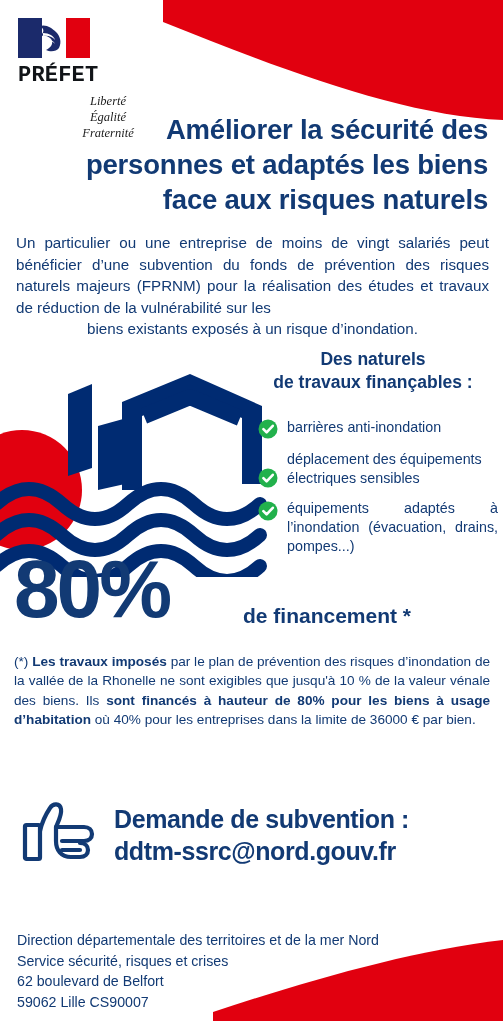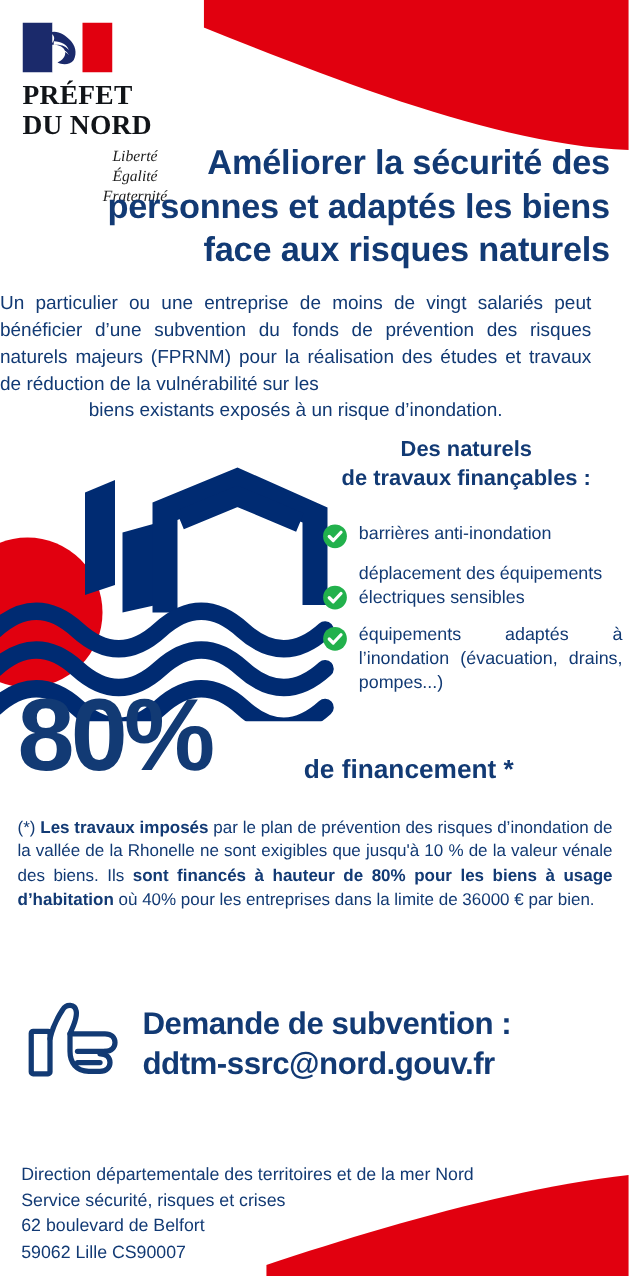--- a/index.html
+++ b/index.html
@@ -13,42 +13,42 @@
 
   
   .curve { position:absolute; pointer-events:none; }
   .curve-top { top:0; right:0; width:340px; height:120px; }
   .curve-bottom { bottom:0; right:0; width:290px; height:95px; }
 
   
   .logo-block { position:absolute; left:18px; top:18px; width:180px; }
   .flag { width:72px; height:40px; display:block; }
   .prefet {
-    font-family:Liberation Serif, serif;
+    font-family:Liberation Mono, monospace;
     font-weight:bold; color:#111418;
     font-size:22px; line-height:1.08; letter-spacing:0.2px;
     margin-top:6px;
   }
   .motto {
     font-family:"Liberation Serif", serif;
     font-style:italic; color:#1b1b1b;
     font-size:12.5px; line-height:1.28; margin-top:5px;text-align:center;
   }
 
   
   .headline {
     position:absolute; left:70px; top:112px; width:418px;
     text-align:right;
     font-size:27.5px; font-weight:bold; line-height:1.28;
     color:#123A74; letter-spacing:-0.2px;
   }
 
   
   .intro {
-    position:absolute; left:0; top:232px; width:473px;
+    position:absolute; left:16px; top:232px; width:473px;
     font-size:15.2px; line-height:1.42; text-align:justify;
     color:#123A74;
   }
   .intro .last { text-align:center; }
 
   
   .ex-head {
     position:absolute; left:248px; top:348px; width:250px;
     text-align:center; font-size:17.5px; font-weight:bold;
     line-height:1.32; color:#123A74;
@@ -113,21 +113,20 @@
     <svg class="flag" viewBox="0 0 72 40">
       <rect x="0" y="0" width="24" height="40" fill="#1B2A6B"></rect>
       <rect x="24" y="0" width="24" height="40" fill="#ffffff"></rect>
       <rect x="48" y="0" width="24" height="40" fill="#E1000F"></rect>
       <path d="M22,8 C28,6 34,10 38,14 C42,18 44,24 41,30 C38,34 32,34 28,32 C32,30 35,27 34,23 C33,19 28,17 22,18 C26,15 27,11 22,8 Z" fill="#1B2A6B"></path>
       <path d="M25,15 C31,15 36,18 37,22 C35,19 30,17 25,18 Z" fill="#ffffff"></path>
       <path d="M26,21 C32,21 36,23 37,26 C35,23 31,22 26,24 Z" fill="#ffffff"></path>
     </svg>
     <div class="prefet">
       <div>PRÉFET</div>
-      <div>DU NORD</div>
     </div>
     <div class="motto">
       <div>Liberté</div>
       <div>Égalité</div>
       <div>Fraternité</div>
     </div>
   </div>
 
   <div class="headline">
     <div>Améliorer la sécurité des</div>

